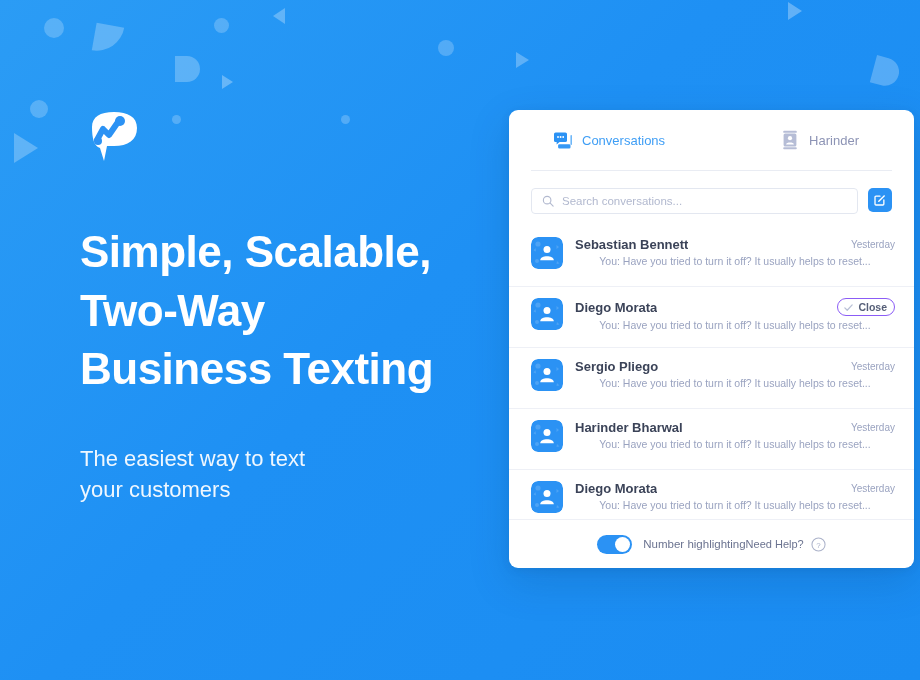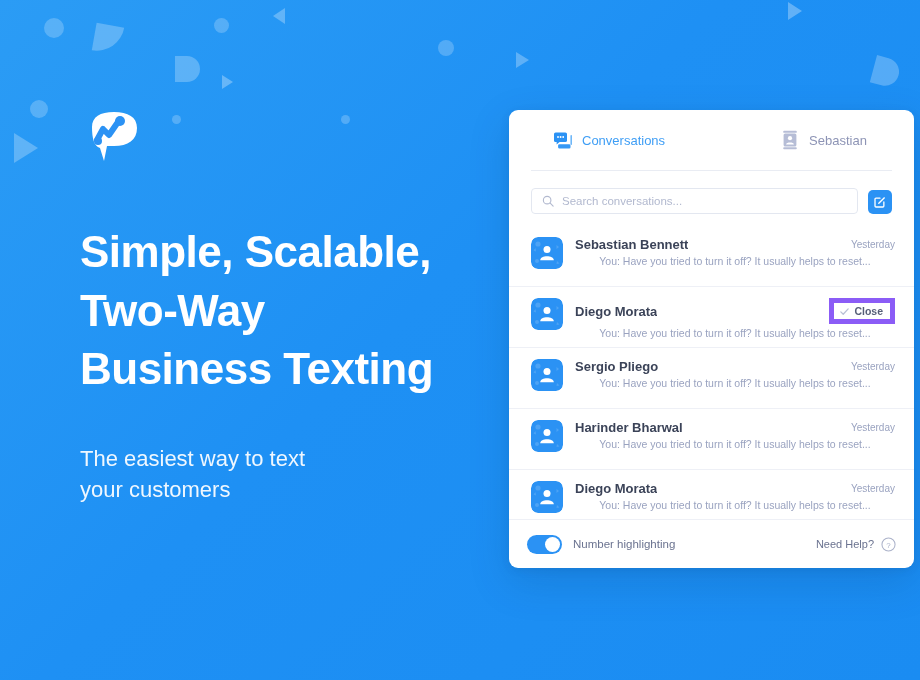--- a/index.html
+++ b/index.html
@@ -100,21 +100,21 @@
   #tabs-divider {
     height: 1px;
     background: #e9ecf3;
     margin: 0 22px;
     flex: 0 0 auto;
   }
 
   
   #search-row {
     display: flex;
-    align-items: flex-end;
+    align-items: flex-start;
     gap: 10px;
     padding: 17px 22px 12px 22px;
     flex: 0 0 auto;
   }
   #search-box {
     flex: 1 1 auto;
     height: 24px;
     border: 1px solid #e3e7f0;
     border-radius: 4px;
     display: flex;
@@ -188,22 +188,22 @@
   .conv-time {
     font-size: 10px;
     color: #9aa3c0;
     flex: 0 0 auto;
     white-space: nowrap;
   }
   .conv-close {
     display: flex;
     align-items: center;
     gap: 4px;
-    border: 5px solid #8b5cf6;
-    border-radius: 0;
+    border: 1px solid #8b5cf6;
+    border-radius: 9px;
     background: #fff;
     padding: 2px 7px 2px 5px;
     cursor: pointer;
     flex: 0 0 auto;
   }
   .conv-close-label {
     font-size: 10.5px;
     font-weight: bold;
     color: #555e77;
   }
@@ -217,21 +217,21 @@
     text-align: center;
   }
 
   
   #card-footer {
     flex: 0 0 auto;
     border-top: 1px solid #eef0f6;
     height: 48px;
     display: flex;
     align-items: center;
-    justify-content: space-between;
+    justify-content: center;
     padding: 0 18px;
   }
   #toggle-group { display: flex; align-items: center; gap: 11px; }
   #number-toggle {
     width: 35px; height: 19px;
     border-radius: 10px;
     background: #2b92f4;
     position: relative;
     cursor: pointer;
     flex: 0 0 auto;
@@ -307,21 +307,21 @@
       </div>
 
       <div class="tab" id="tab-contacts">
         <svg class="tab-icon" viewBox="0 0 20 20" xmlns="http://www.w3.org/2000/svg">
           <rect x="3.2" y="0.8" width="13.6" height="2" rx="0.9" fill="#b6bdd6"></rect>
           <rect x="3.2" y="17.2" width="13.6" height="2" rx="0.9" fill="#b6bdd6"></rect>
           <rect x="3.6" y="3.4" width="12.8" height="13.2" rx="1.6" fill="#b6bdd6"></rect>
           <circle cx="10" cy="8.2" r="2.1" fill="#ffffff"></circle>
           <path d="M6.1 14.4 C6.1 11.8 13.9 11.8 13.9 14.4 Z" fill="#ffffff"></path>
         </svg>
-        <span class="tab-label">Sebastian</span>
+        <span class="tab-label">Harinder</span>
       </div>
     </div>
 
     <div id="tabs-divider"></div>
 
     <div id="search-row">
       <div id="search-box">
         <svg width="12" height="12" viewBox="0 0 14 14" xmlns="http://www.w3.org/2000/svg">
           <circle cx="6" cy="6" r="4.4" fill="none" stroke="#b2b9cf" stroke-width="1.3"></circle>
           <line x1="9.3" y1="9.3" x2="13" y2="13" stroke="#b2b9cf" stroke-width="1.3" stroke-linecap="round"></line>

